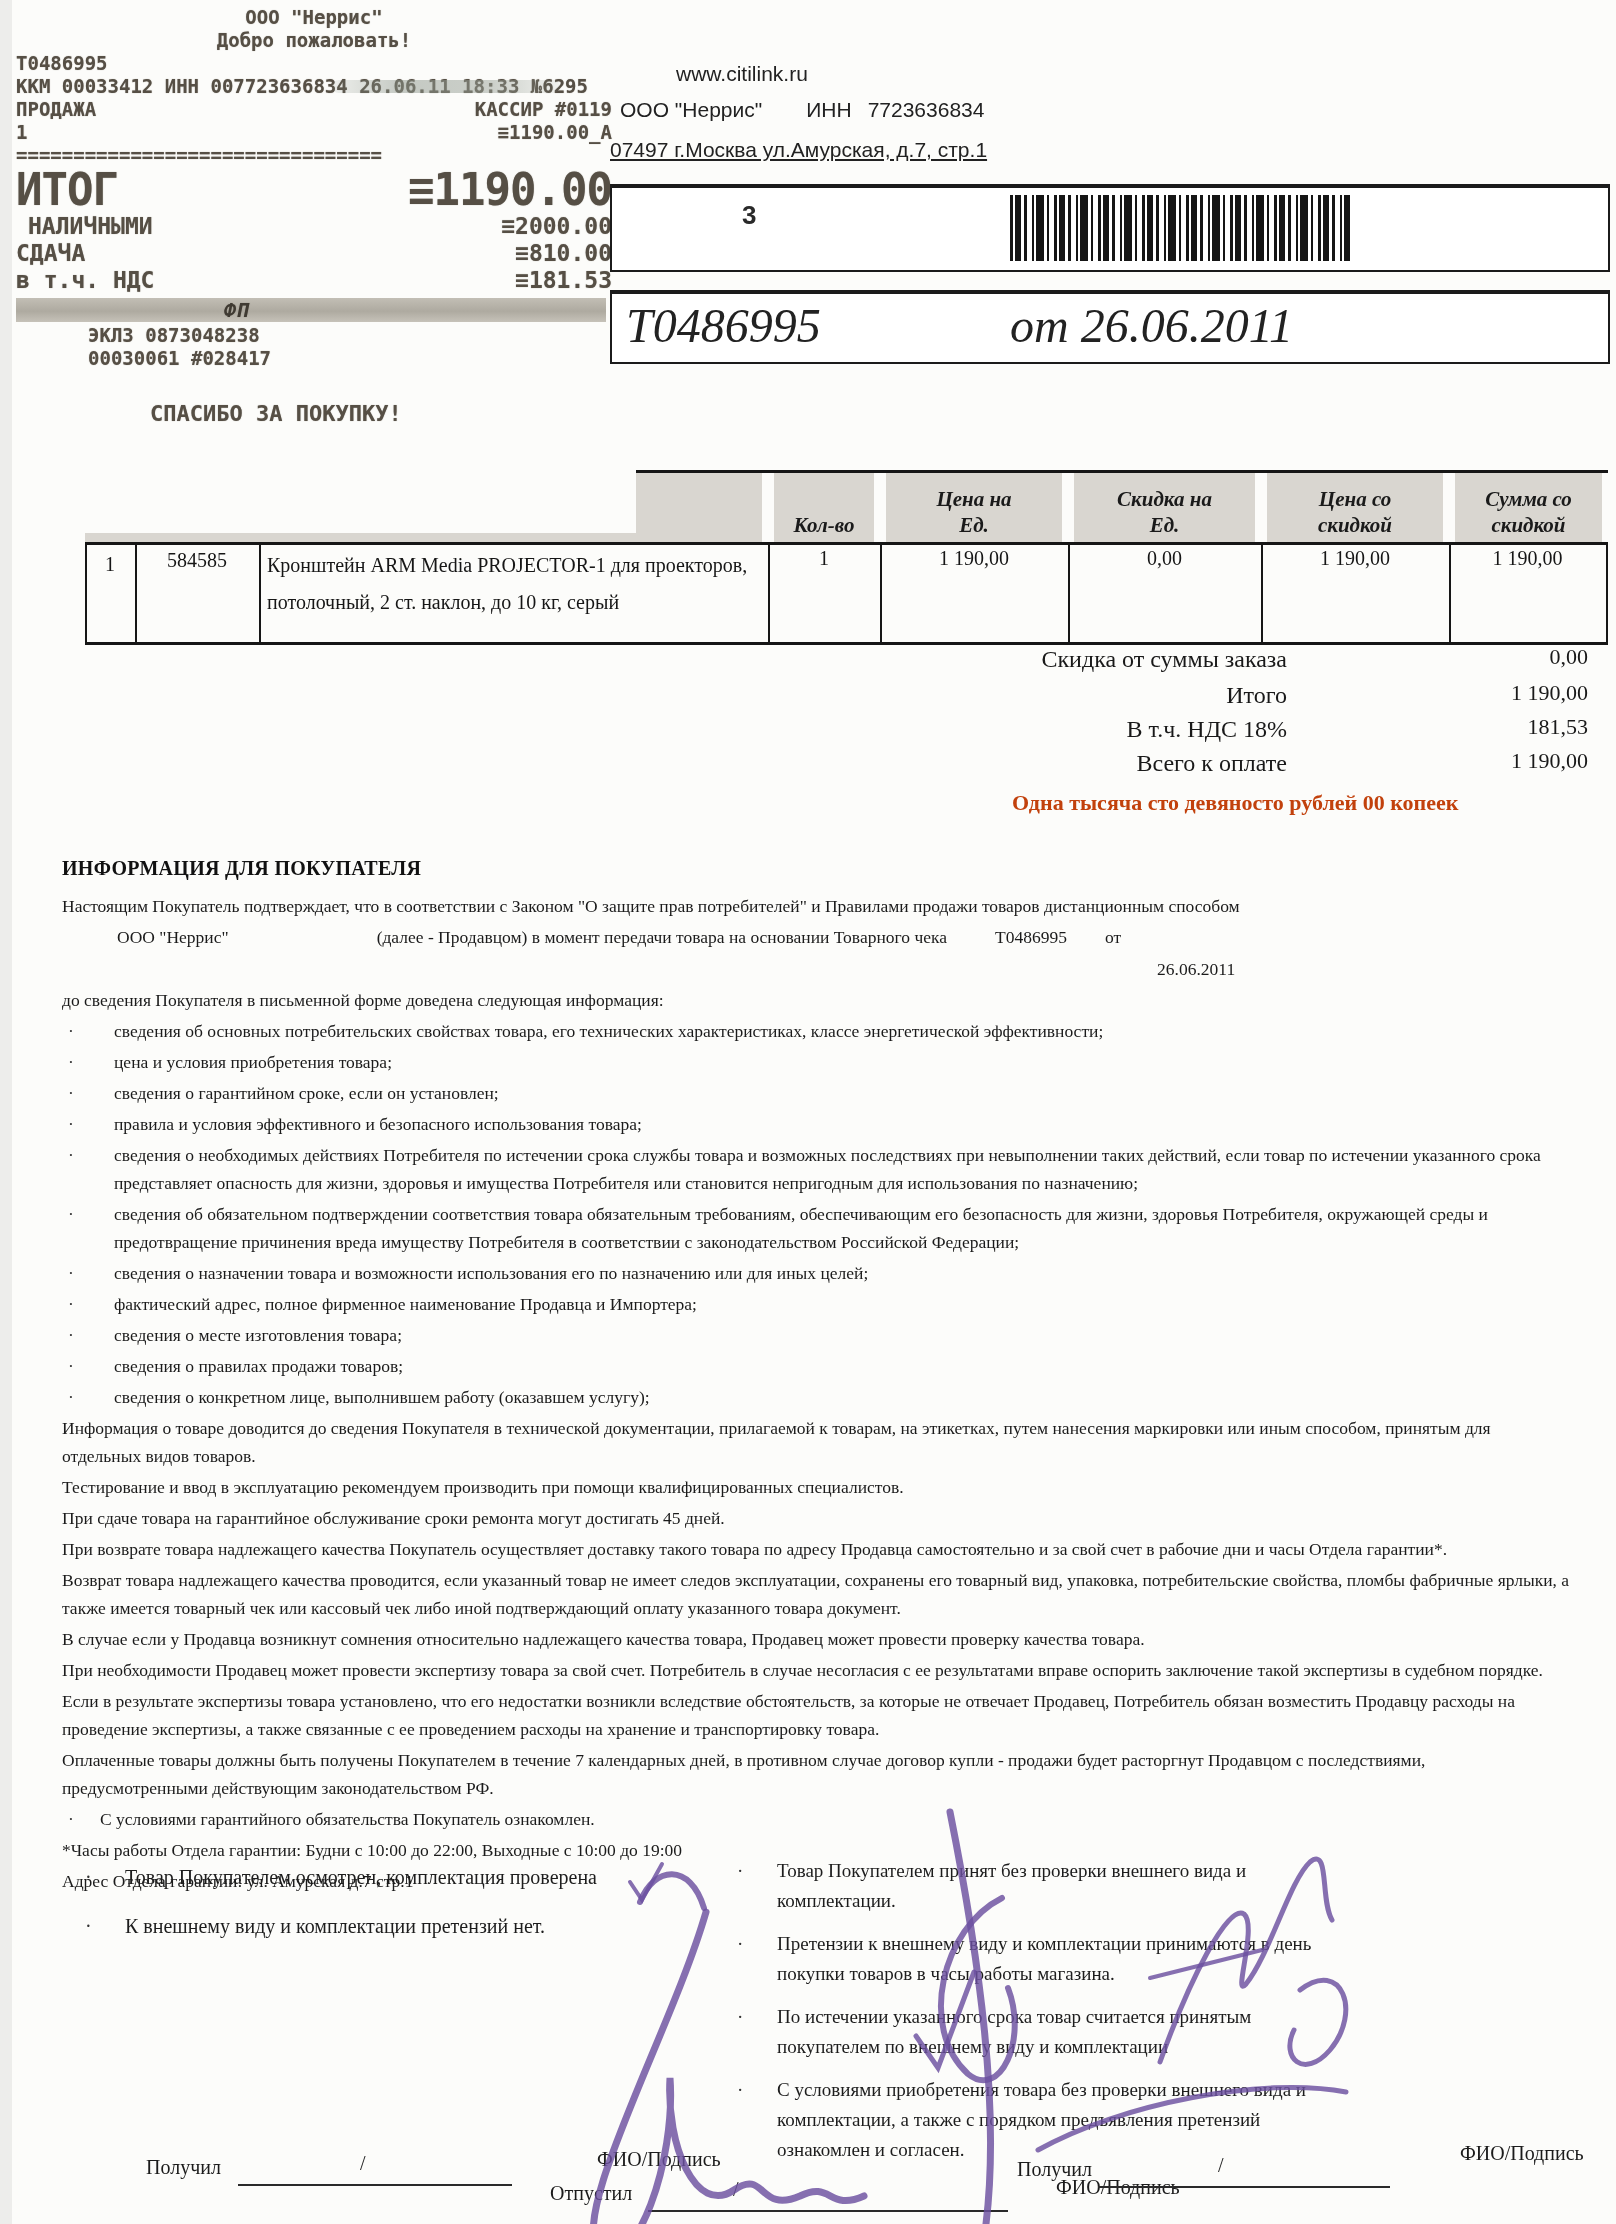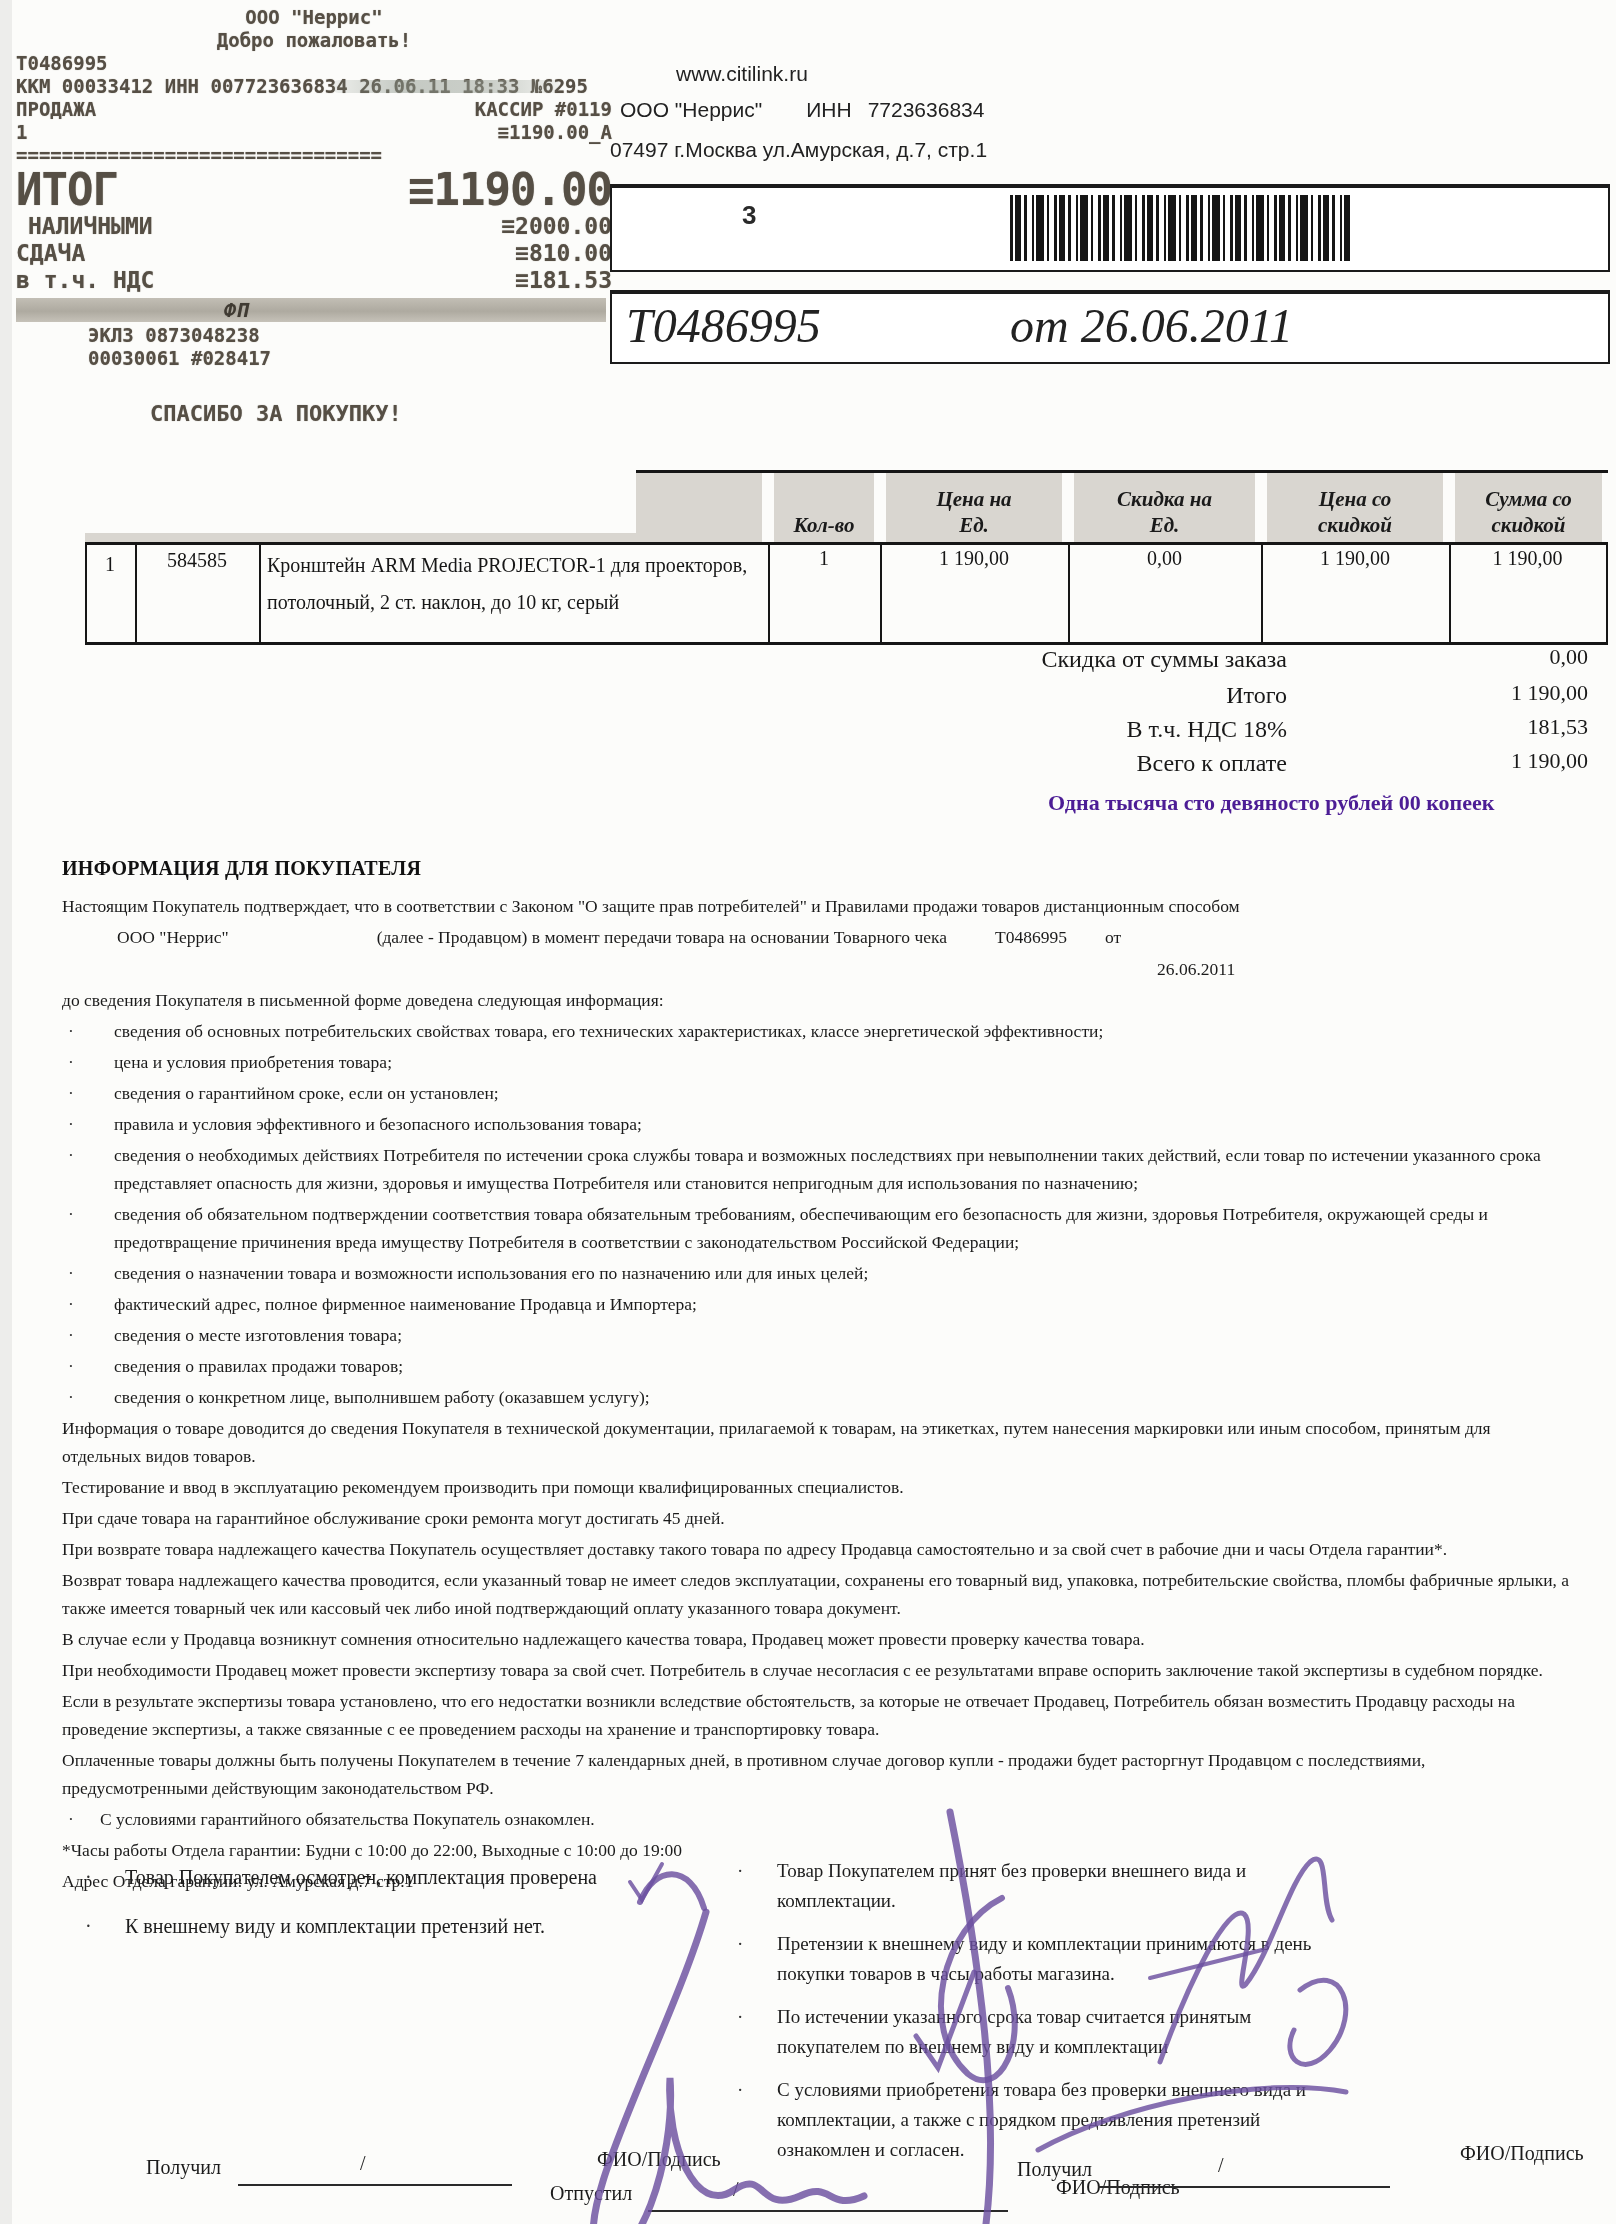--- a/index.html
+++ b/index.html
@@ -21,21 +21,21 @@
   .fpband span{font-style:italic;margin-left:208px;color:#3f3a32;font-size:20px;}
   .rcpt .ind{margin-left:72px;}
   .smudge{position:absolute;left:332px;top:80px;width:228px;height:13px;opacity:.5;border-radius:7px;
           background:linear-gradient(90deg,rgba(120,130,118,.2),#8d978c 30%,#9aa298 70%,rgba(120,130,118,.15));}
 
   
   .hdr{position:absolute;font-family:"Liberation Sans",sans-serif;color:#222;}
   .hdr.site{left:676px;top:62px;font-size:21px;}
   .hdr.org{left:620px;top:98px;font-size:21px;display:flex;}
   .hdr.org .g1{width:44px;} .hdr.org .g2{width:16px;}
-  .hdr.addr{left:610px;top:138px;font-size:21px;}
+  .hdr.addr{left:610px;top:138px;font-size:21px;text-decoration:underline;}
 
   
   .box1{position:absolute;left:610px;top:184px;width:1000px;height:88px;background:#fff;
         border:2px solid #1b1b1b;border-top-width:4px;box-sizing:border-box;}
   .box1 .copies{position:absolute;left:130px;top:12px;font-family:"Liberation Sans",sans-serif;
         font-size:26px;font-weight:bold;color:#2a2a2a;}
   .barcode{position:absolute;left:398px;top:7px;width:340px;height:66px;
         background:repeating-linear-gradient(90deg,#151515 0 3px,#fff 3px 5px,#151515 5px 11px,
         #fff 11px 14px,#151515 14px 17px,#fff 17px 22px,#151515 22px 24px,#fff 24px 26px,
         #151515 26px 34px,#fff 34px 37px,#151515 37px 39px,#fff 39px 44px);}
@@ -55,21 +55,21 @@
         font-weight:bold;font-style:italic;font-size:21px;line-height:26px;color:#1a1a1a;}
   .trow{position:absolute;left:85px;top:542px;width:1523px;height:97px;
         border-top:3px solid #161616;border-bottom:3px solid #161616;box-sizing:content-box;}
   .vline{position:absolute;top:0;bottom:0;width:2px;background:#161616;}
   .cell{position:absolute;top:0;bottom:0;font-size:20px;color:#161616;}
   .cell.ctr{text-align:center;}
 
   
   .tot-label{position:absolute;left:800px;width:487px;text-align:right;font-size:24px;color:#191919;}
   .tot-value{position:absolute;left:1392px;width:196px;text-align:right;font-size:22px;color:#191919;}
-  .words{position:absolute;left:1048px;top:790px;font-size:22px;font-weight:bold;color:#4c1d95;}
+  .words{position:absolute;left:1012px;top:790px;font-size:22px;font-weight:bold;color:#c2410c;}
 
   
   .info{position:absolute;left:62px;top:854px;width:1508px;font-size:17.5px;line-height:28px;color:#1b1b1b;}
   .info h2{font-size:20px;margin:0 0 10px 0;letter-spacing:.3px;color:#111;}
   .info p{margin:0 0 3px 0;}
   .intro2{display:flex;margin:0 0 3px 0;}
   .intro2 .i-org{margin-left:55px;} .intro2 .i-mid{margin-left:148px;}
   .intro2 .i-doc{margin-left:48px;} .intro2 .i-from{margin-left:38px;} .intro2 .i-date{margin-left:36px;margin-top:32px;}
   .bullet{display:flex;margin:0 0 3px 0;}
   .bullet .mk{width:46px;flex:none;text-align:left;padding-left:6px;color:#333;}

